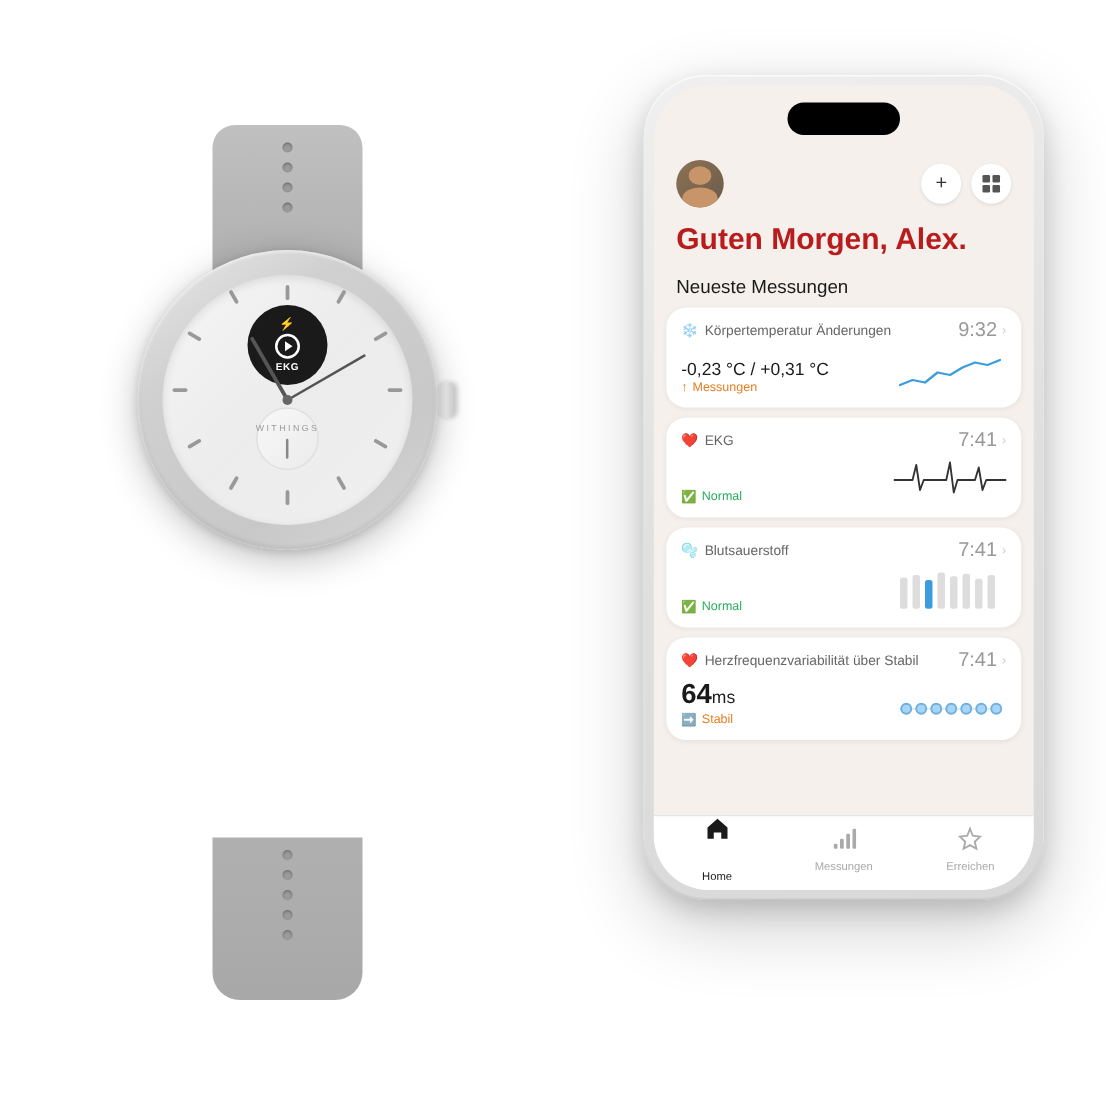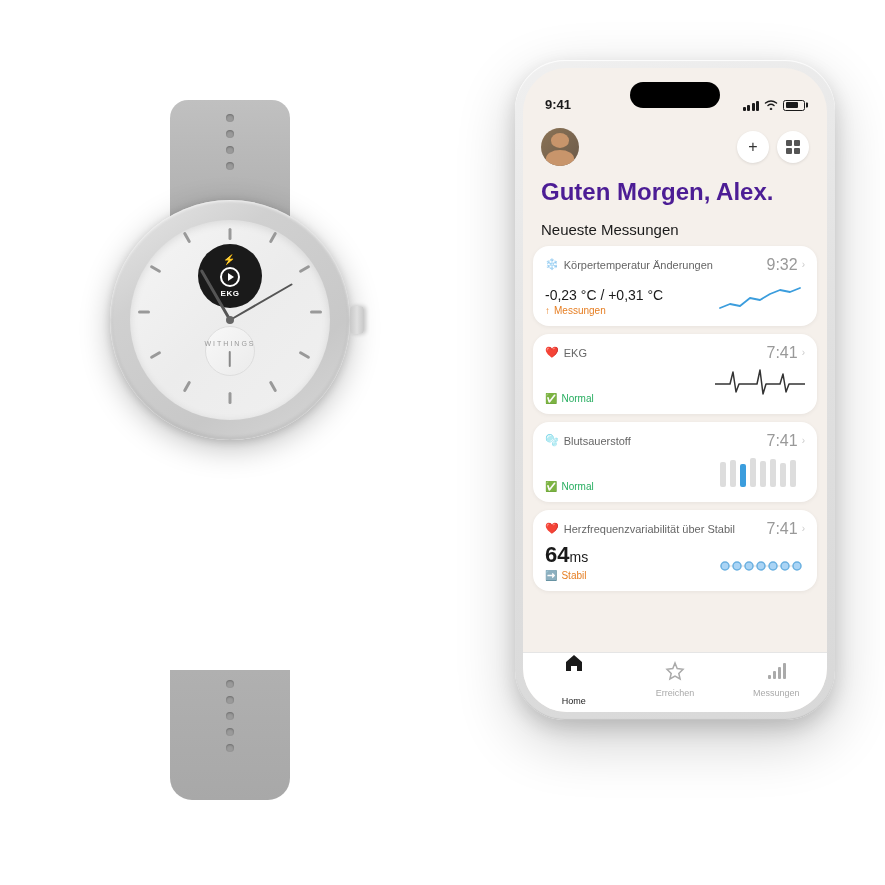--- a/index.html
+++ b/index.html
@@ -438,21 +438,21 @@
       justify-content: center;
       font-size: 16px;
       color: #333;
       box-shadow: 0 1px 3px rgba(0,0,0,0.1);
     }
 
     .greeting {
       padding: 0 18px 4px;
       font-size: 24px;
       font-weight: 700;
-      color: #4c1d95;
+      color: #b91c1c;
       line-height: 1.2;
     }
 
     .section-title {
       padding: 10px 18px 8px;
       font-size: 15px;
       font-weight: 500;
       color: #1a1a1a;
     }
 
@@ -655,41 +655,20 @@
       </div>
     </div>
   </div>
 
   <div class="phone-container">
     <div class="phone-frame">
       <div class="phone-screen">
 
         <div class="dynamic-island"></div>
 
-        <div class="status-bar">
-          <span class="status-time">9:41</span>
-          <div class="status-icons">
-            <div class="signal-bars">
-              <div class="signal-bar" style="height:4px;"></div>
-              <div class="signal-bar" style="height:6px;"></div>
-              <div class="signal-bar" style="height:8px;"></div>
-              <div class="signal-bar" style="height:10px;"></div>
-            </div>
-            <span class="wifi-icon">
-              <svg width="14" height="12" viewBox="0 0 14 12">
-                <path d="M7 9.5 L8.5 11 L7 12.5 L5.5 11 Z" fill="#1a1a1a"></path>
-                <path d="M4 7.5 Q7 5 10 7.5" fill="none" stroke="#1a1a1a" stroke-width="1.5" stroke-linecap="round"></path>
-                <path d="M1.5 5 Q7 1 12.5 5" fill="none" stroke="#1a1a1a" stroke-width="1.5" stroke-linecap="round"></path>
-              </svg>
-            </span>
-            <div class="battery-icon">
-              <div class="battery-fill"></div>
-            </div>
-          </div>
-        </div>
 
         <div class="app-content">
 
           <div class="header-section">
             <div class="avatar">
               <div class="avatar-face">
                 <div class="avatar-head"></div>
                 <div class="avatar-body"></div>
               </div>
             </div>
@@ -840,35 +819,35 @@
               <svg width="20" height="20" viewBox="0 0 20 20">
                 <path d="M10 2 L18 9 L18 18 L13 18 L13 13 L7 13 L7 18 L2 18 L2 9 Z" fill="#1a1a1a"></path>
               </svg>
             </span>
             <span class="nav-label nav-active">Home</span>
             <div class="nav-underline"></div>
           </div>
           <div class="nav-item">
             <span class="nav-icon nav-inactive">
               <svg width="20" height="20" viewBox="0 0 20 20">
-                <path d="M10 2 L12.2 7.6 L18 8.3 L13.8 12.4 L15.1 18 L10 15.1 L4.9 18 L6.2 12.4 L2 8.3 L7.8 7.6 Z" fill="none" stroke="#aaa" stroke-width="1.5"></path>
-              </svg>
-            </span>
-            <span class="nav-label nav-inactive">Erreichen</span>
-          </div>
-          <div class="nav-item">
-            <span class="nav-icon nav-inactive">
-              <svg width="20" height="20" viewBox="0 0 20 20">
                 <rect x="2" y="14" width="3" height="4" rx="1" fill="#aaa"></rect>
                 <rect x="7" y="10" width="3" height="8" rx="1" fill="#aaa"></rect>
                 <rect x="12" y="6" width="3" height="12" rx="1" fill="#aaa"></rect>
                 <rect x="17" y="2" width="3" height="16" rx="1" fill="#aaa"></rect>
               </svg>
             </span>
             <span class="nav-label nav-inactive">Messungen</span>
           </div>
+          <div class="nav-item">
+            <span class="nav-icon nav-inactive">
+              <svg width="20" height="20" viewBox="0 0 20 20">
+                <path d="M10 2 L12.2 7.6 L18 8.3 L13.8 12.4 L15.1 18 L10 15.1 L4.9 18 L6.2 12.4 L2 8.3 L7.8 7.6 Z" fill="none" stroke="#aaa" stroke-width="1.5"></path>
+              </svg>
+            </span>
+            <span class="nav-label nav-inactive">Erreichen</span>
+          </div>
         </div>
 
       </div>
     </div>
   </div>
 
 </div>
 
 </body></html>

